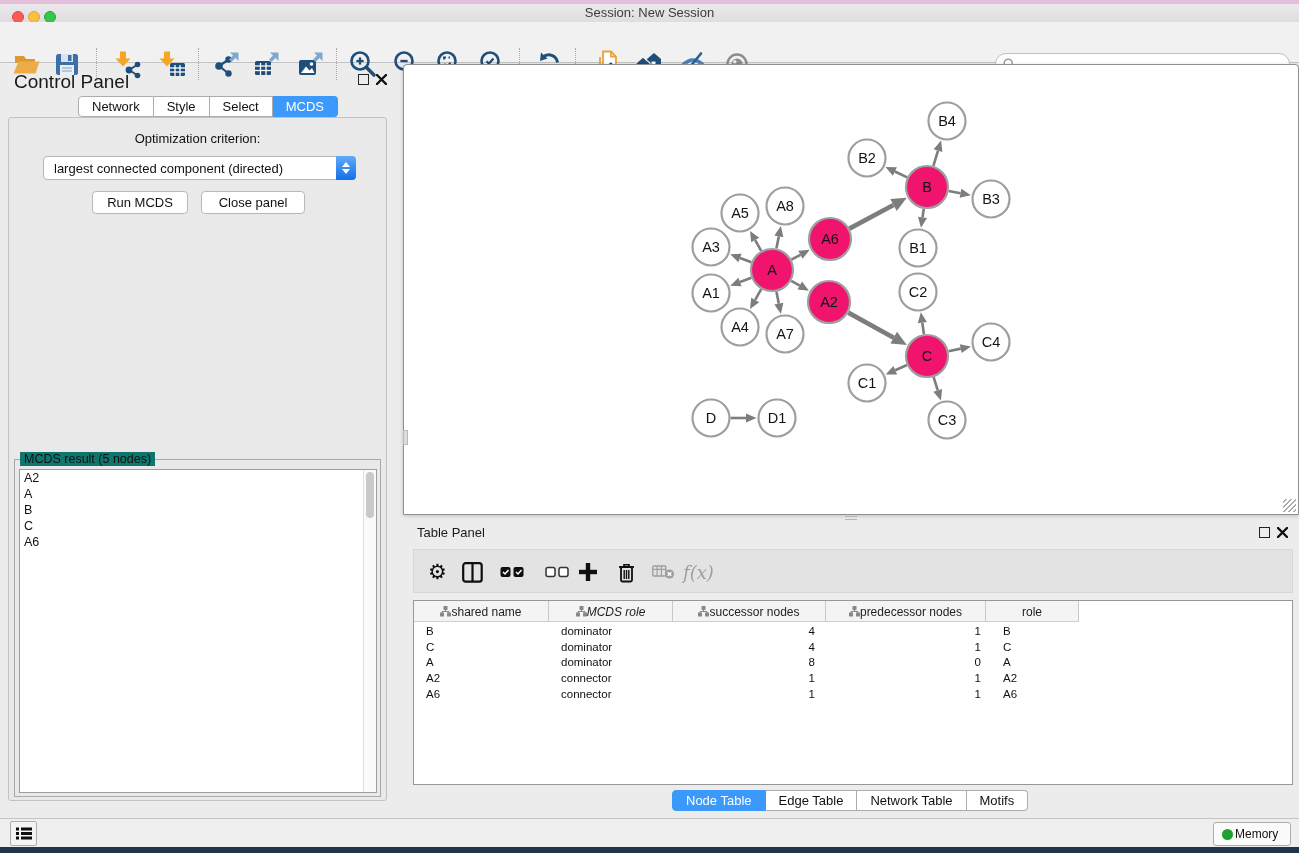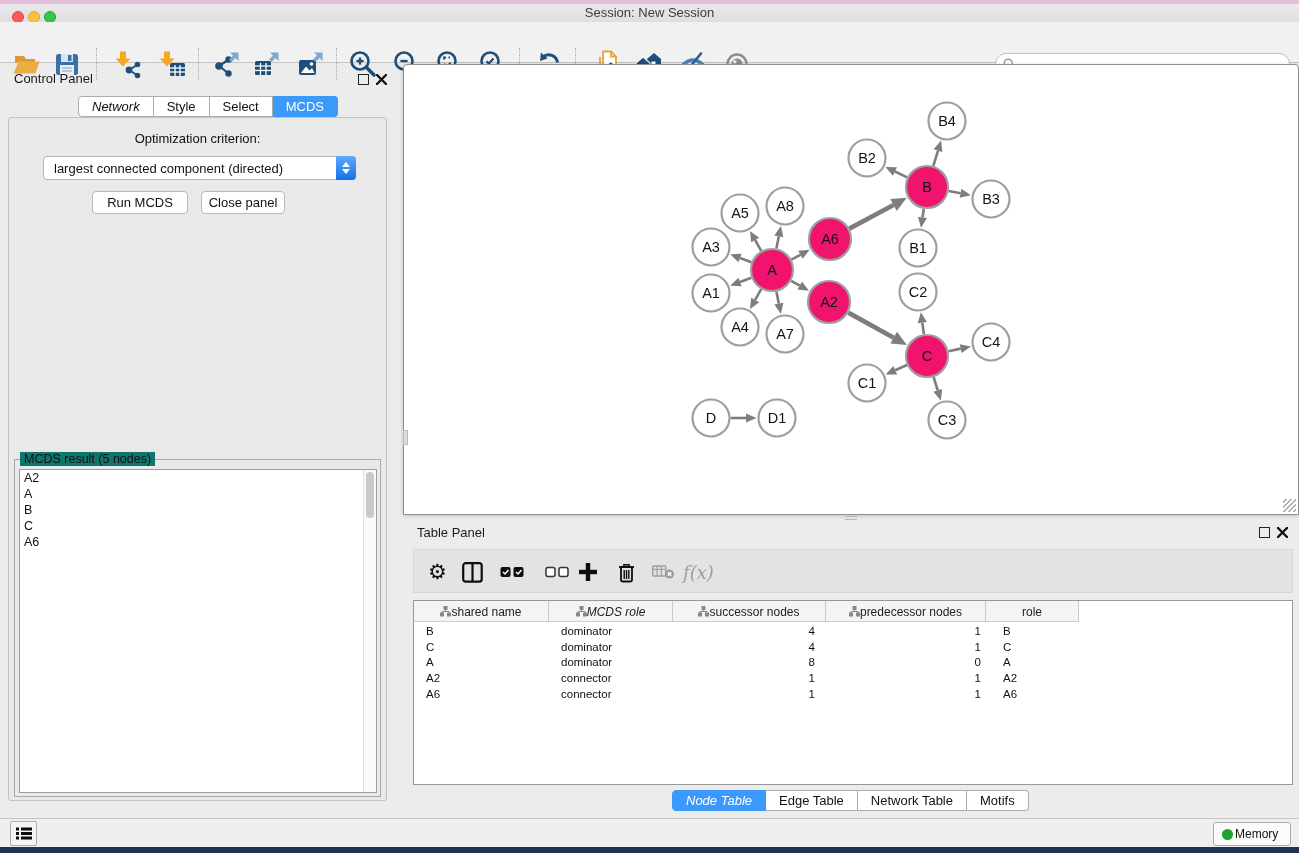--- a/index.html
+++ b/index.html
@@ -17,46 +17,46 @@
   .t-green { background:#34C84A; border:1px solid #27A436; }
 
   #toolbar { left:0; top:22px; width:1299px; height:41px; background:#F1F1F1; border-bottom:1px solid #C4C4C4; }
   .tb-icon { top:27px; width:30px; height:30px; cursor:default; }
   .tb-sep { top:26px; width:1px; height:32px; border-left:1px dotted #A9A9A9; }
   #search-box { left:995px; top:31px; width:295px; height:22px; background:#FFF; border:1px solid #C0C0C0;
                 border-radius:11px; display:flex; align-items:center; padding-left:7px; }
   #search-box input { border:none; outline:none; background:transparent; font-size:12px; width:250px; margin-left:4px; }
 
   
-  #cp-title { left:14px; top:71px; font-size:13px; color:#1A1A1A; }
+  #cp-title { left:14px; top:71px; font-size:19px; color:#1A1A1A; }
   .panel-float { width:11px; height:11px; border:1.6px solid #222; background:transparent; }
   .panel-x line { stroke:#111; stroke-width:2.4; stroke-linecap:round; }
 
   .cp-tabs { left:78px; top:96px; height:21px; display:flex; }
   .tab { height:21px; line-height:20px; font-size:13px; color:#111; background:#FFF;
          border:1px solid #ACACAC; border-left:none; padding:0 13px; text-align:center; cursor:default; }
-  .tab:first-child { border-left:1px solid #ACACAC; border-radius:4px 0 0 4px;font-style:italic; }
+  .tab:first-child { border-left:1px solid #ACACAC; border-radius:4px 0 0 4px; }
   .tab:last-child { border-radius:0 4px 4px 0; }
   .tab.active { background:#3B99FC; border-color:#3B99FC; color:#FFF; }
 
   #cp-body { left:8px; top:117px; width:379px; height:684px; background:#E9E9E9;
              border:1px solid #C2C2C2; border-radius:3px; }
   #opt-label { left:8px; top:131px; width:379px; text-align:center; font-size:13px; color:#111; }
   #criterion { left:43px; top:156px; width:313px; height:24px; background:#FFF; border:1px solid #B6B6B6;
                border-radius:4px; display:flex; align-items:center; cursor:default; }
   #criterion .val { flex:1; font-size:13px; padding-left:10px; color:#111; white-space:nowrap; }
   #criterion .stepper { width:20px; height:24px; margin-right:-1px; border-radius:0 4px 4px 0;
                background:linear-gradient(#5FABF9,#146FE8); display:flex; flex-direction:column;
                align-items:center; justify-content:center; gap:2px; }
   .chev-up { width:0; height:0; border-left:4px solid transparent; border-right:4px solid transparent; border-bottom:5px solid #FFF; }
   .chev-dn { width:0; height:0; border-left:4px solid transparent; border-right:4px solid transparent; border-top:5px solid #FFF; }
   .cp-btn { top:191px; height:23px; background:#FEFEFE; border:1px solid #B9B9B9; border-radius:4px;
             font-size:13px; color:#111; font-family:"Liberation Sans",sans-serif; cursor:default; }
   #run-btn { left:92px; width:96px; }
-  #closep-btn { left:201px; width:84px; }
+  #closep-btn { left:201px; width:104px; }
 
   #result-box { left:14px; top:459px; width:367px; height:338px; border:1px solid #A9A9A9; }
   #result-legend { position:absolute; top:-8px; left:5px; background:#0f766e; padding:0 4px; font-size:12.5px; color:#111; }
   #result-list { position:absolute; left:4px; top:9px; width:358px; height:324px; background:#FFF;
                  border:1px solid #9E9E9E; overflow:hidden; }
   #result-list .item { font-size:12.5px; line-height:16px; padding-left:4px; color:#111; }
   #result-scroll { position:absolute; right:0; top:0; width:13px; height:100%; background:#FAFAFA; border-left:1px solid #E0E0E0; }
   #result-thumb { position:absolute; left:2px; top:2px; width:8px; height:46px; background:#C9C9C9; border-radius:5px; }
 
   

